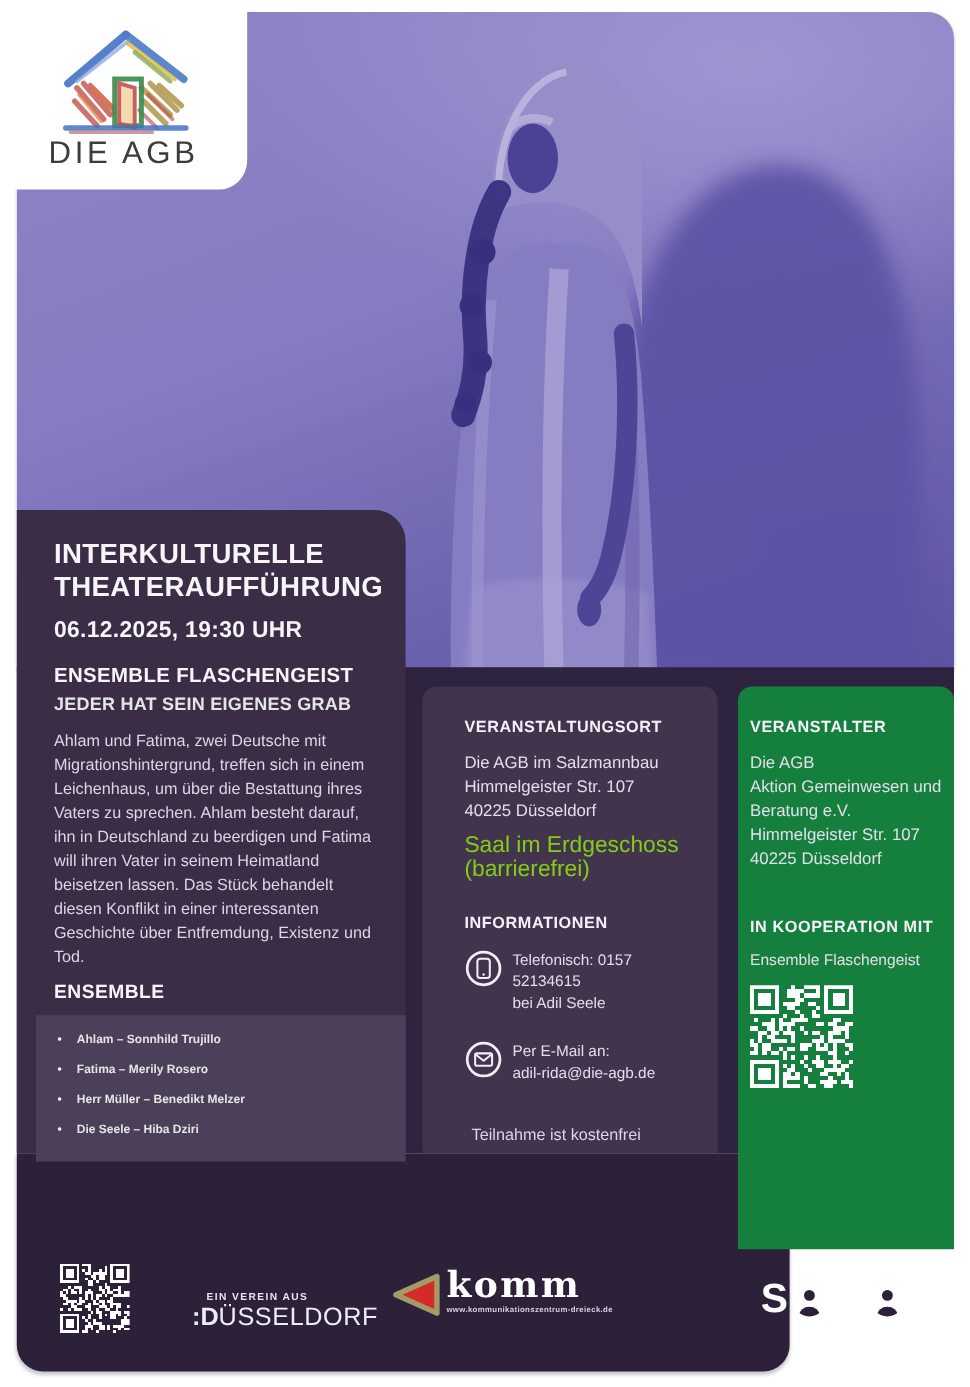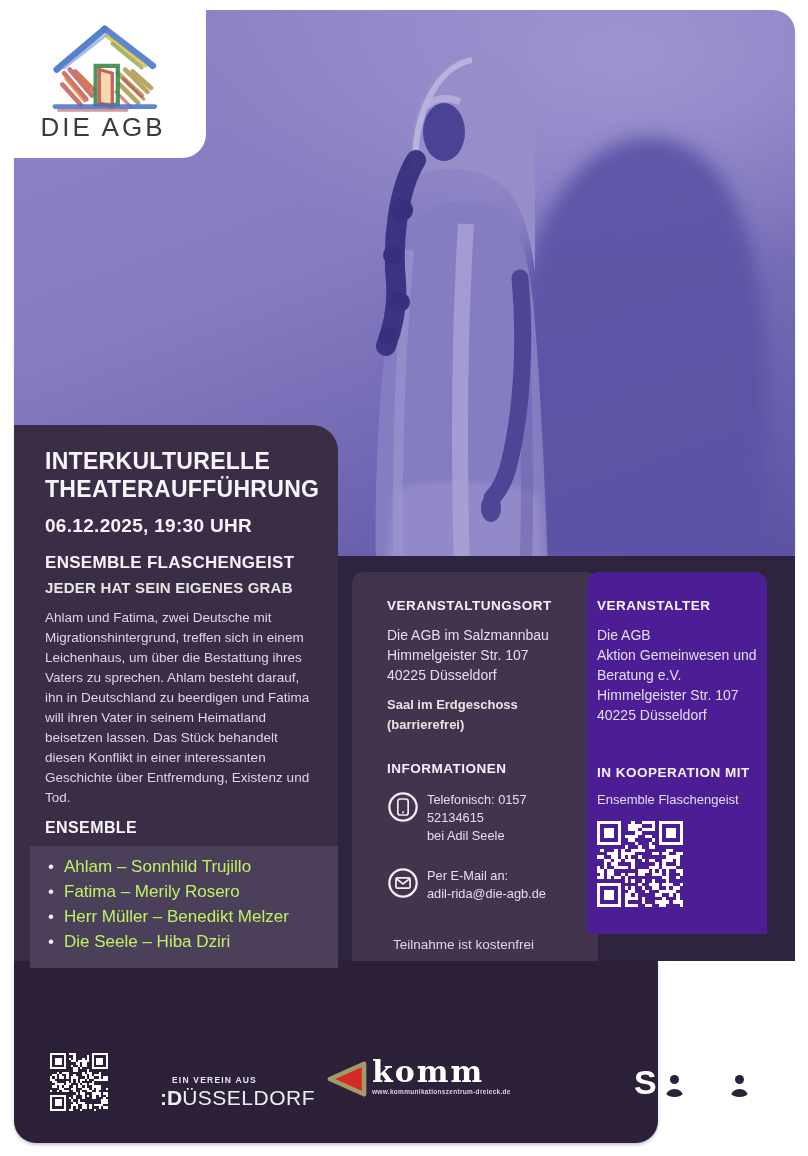--- a/index.html
+++ b/index.html
@@ -42,49 +42,49 @@
     position:absolute; left:14px; top:425px; width:324px; height:536px;
     background:#3a2d45; border-radius:0 26px 0 0;
     padding:22px 26px 0 31px; color:#f2eef6; z-index:2;
   }
   .panel-mid {
     position:absolute; left:352px; top:572px; width:246px; height:389px;
     background:#41344c; border-radius:12px 12px 0 0;
     padding:26px 16px 0 35px; color:#eee9f3; z-index:2;
   }
   .panel-right {
-    position:absolute; left:587px; top:572px; width:180px; height:362px;
-    background:#4c1d95; border-radius:12px 12px 0 0;
+    position:absolute; left:615px; top:572px; width:180px; height:469px;
+    background:#15803d; border-radius:12px 12px 0 0;
     padding:26px 10px 0 10px; color:#eee9f3; z-index:2;
   }
 
   
   .title span { display:block; font-size:23px; line-height:28px; font-weight:700; letter-spacing:0.3px; color:#f7f4fa; }
   .datetime { margin-top:12px; font-size:19px; font-weight:700; letter-spacing:0.3px; color:#f7f4fa; }
   .ensemble { margin-top:16px; font-size:17px; font-weight:700; letter-spacing:0.3px; color:#f7f4fa; }
   .playtitle { margin-top:6px; font-size:15px; font-weight:700; letter-spacing:0.2px; color:#e5e5e5; }
   .description { margin-top:12px; font-size:13.5px; line-height:20px; color:#ddd6e5; font-weight:400; }
   .cast-heading { margin-top:11px; font-size:16px; font-weight:700; letter-spacing:0.4px; color:#f7f4fa; }
   .cast-box {
     margin:9px -26px 0 -15px; background:#4c3f59;
     padding:8px 10px 14px 16px;
   }
   .cast-box ul { list-style:none; }
   .cast-box li {
-    font-size:17px; font-weight:400; color:#bef264; line-height:25px;
+    font-size:10px; font-weight:700; color:#e5e5e5; line-height:25px;
     padding-left:18px; position:relative;
   }
   .cast-box li::before { content:"•"; position:absolute; left:2px; color:#f2edf6; }
 
   
   .col-heading { font-size:13.5px; font-weight:700; letter-spacing:0.5px; color:#f5f1f8; }
   .col-lines { margin-top:12px; }
   .col-lines div { font-size:14px; line-height:20px; color:#e4ddeb; font-weight:400; }
   .room-lines { margin-top:10px; }
-  .room-lines div { font-size:13px; line-height:20px; color:#e5e5e5;font-weight:bold; }
+  .room-lines div { font-size:19px; line-height:20px; color:#84cc16; }
   .info-heading { margin-top:26px; }
   .info-row { display:flex; margin-top:15px; align-items:flex-start; }
   .info-icon { flex:0 0 32px; margin-right:8px; }
   .info-text div { font-size:12.8px; line-height:18px; color:#e4ddeb; }
   .free-note { margin-top:34px; margin-left:6px; font-size:13.5px; color:#ded7e6; }
 
   .koop-heading { margin-top:40px; }
   .koop-partner { margin-top:12px; font-size:13px; color:#e4ddeb; }
   .qr-koop { margin-top:14px; width:86px; height:86px; }
   .qr-footer { position:absolute; left:36px; top:92px; width:58px; height:58px; }

